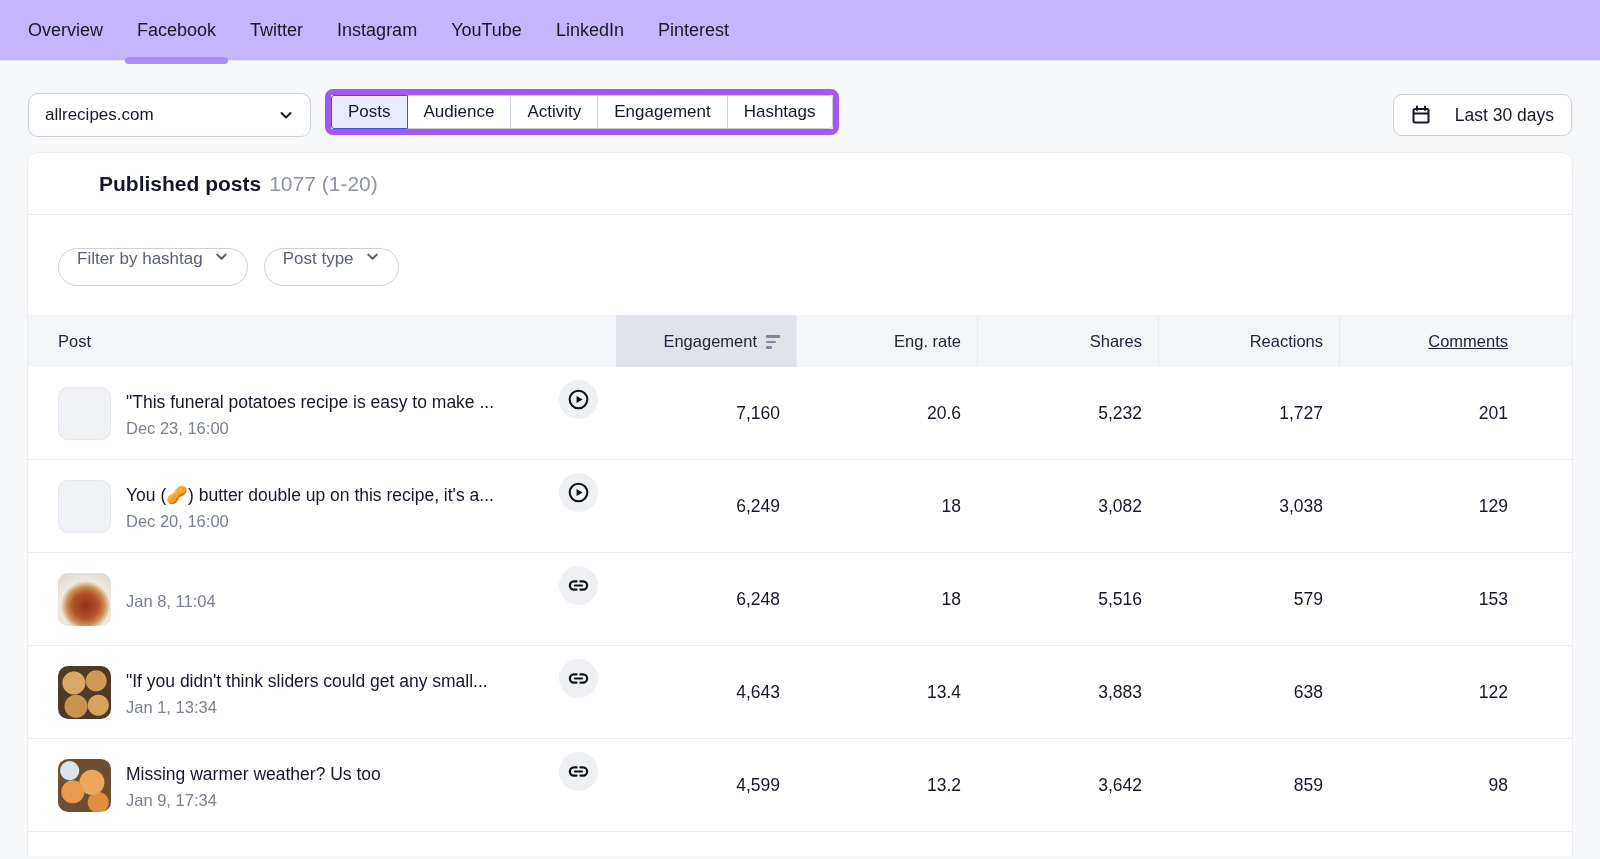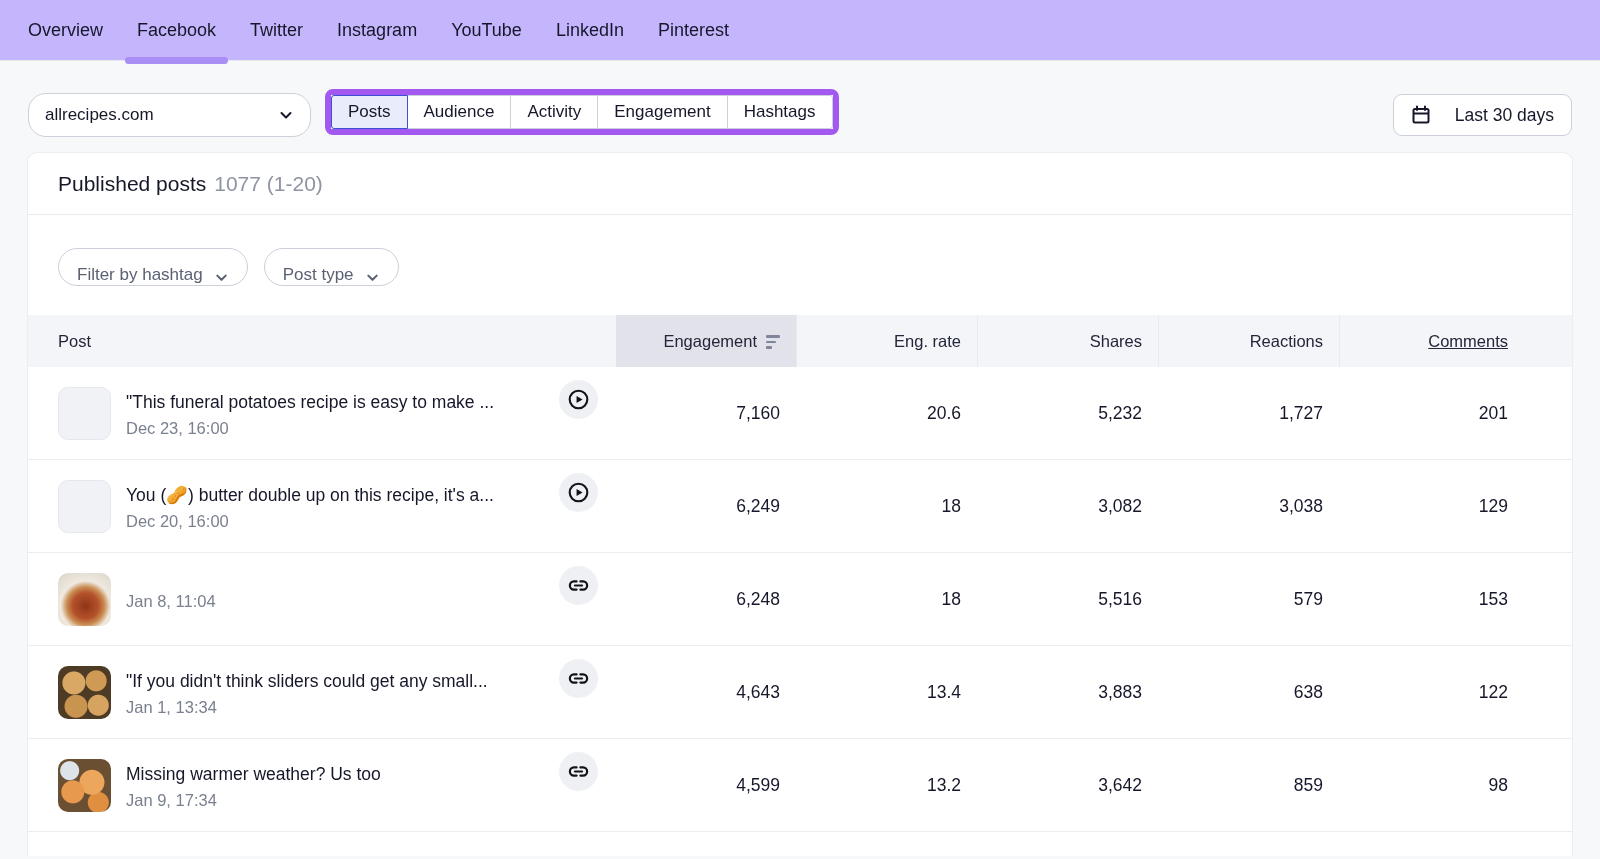--- a/index.html
+++ b/index.html
@@ -20,21 +20,21 @@
   }
   .topnav .tab .underline {
     display:none; position:absolute; left:-12px; right:-12px; bottom:-4px;
     height:7px; border-radius:4px; background:#a98ef6;
   }
   .topnav .tab.active .underline { display:block; }
   
   .toolbar { display:flex; align-items:flex-start; padding:28px 28px 0 28px; }
   .profile-select {
     width:283px; height:44px; margin-top:4px; background:#fff;
-    border:1px solid #ccd0da; border-radius:18px;
+    border:1px solid #ccd0da; border-radius:10px;
     display:flex; align-items:center; justify-content:space-between;
     padding:0 16px; font-size:17px; cursor:pointer;
   }
   .annotation-box {
     margin-left:14px; border:6px solid #a259f0; border-radius:8px; background:#a259f0;
   }
   .segmented { display:flex; background:#fff; }
   .segment {
     height:32px; display:flex; align-items:center; padding:16px 16px;
     font-size:17px; background:#fff; border:1px solid #ccd0da;
@@ -49,26 +49,26 @@
     border-radius:9px; display:flex; align-items:center; gap:24px;
     padding:0 17px; font-size:17.5px; cursor:pointer;
   }
   
   .card {
     margin:15px 27px 0 27px; background:#fff;
     border:1px solid #eceef2; border-bottom:none; border-radius:10px 10px 0 0;
     height:704px; overflow:hidden;
   }
   .card-header { padding:19px 30px 18px 30px; border-bottom:1px solid #e9eaee; font-size:21px; }
-  .card-header .title { font-weight:400; }
+  .card-header .title { font-weight:700;margin-left:41px; }
   .card-header .count { color:#8f93a3; margin-left:8px; }
   .filters { padding:33px 30px 29px 30px; display:flex; gap:16px; }
   .pill {
     height:38px; border:1px solid #ccd0da; border-radius:19px;
-    display:flex; align-items:flex-end; gap:11px; padding:0 18px;
+    display:flex; align-items:flex-start; gap:11px; padding:0 18px;
     font-size:17px; color:#5b6173; background:#fff; cursor:pointer;
   }
   
   .thead { display:flex; align-items:stretch; background:#f4f5f8; height:52px; font-size:16.5px; color:#23263a; }
   .th { display:flex; align-items:center; }
   .th-post { flex:1; padding-left:30px; }
   .th-num { justify-content:flex-end; text-align:right; padding-right:16px; border-left:1px solid #e9eaef; }
   .w-eng { width:180px; } .w-rate { width:181px; } .w-react { width:181px; }
   .w-share { width:181px; } .w-comm { width:233px; }
   .th-comm { padding-right:64px;text-decoration:underline; }

